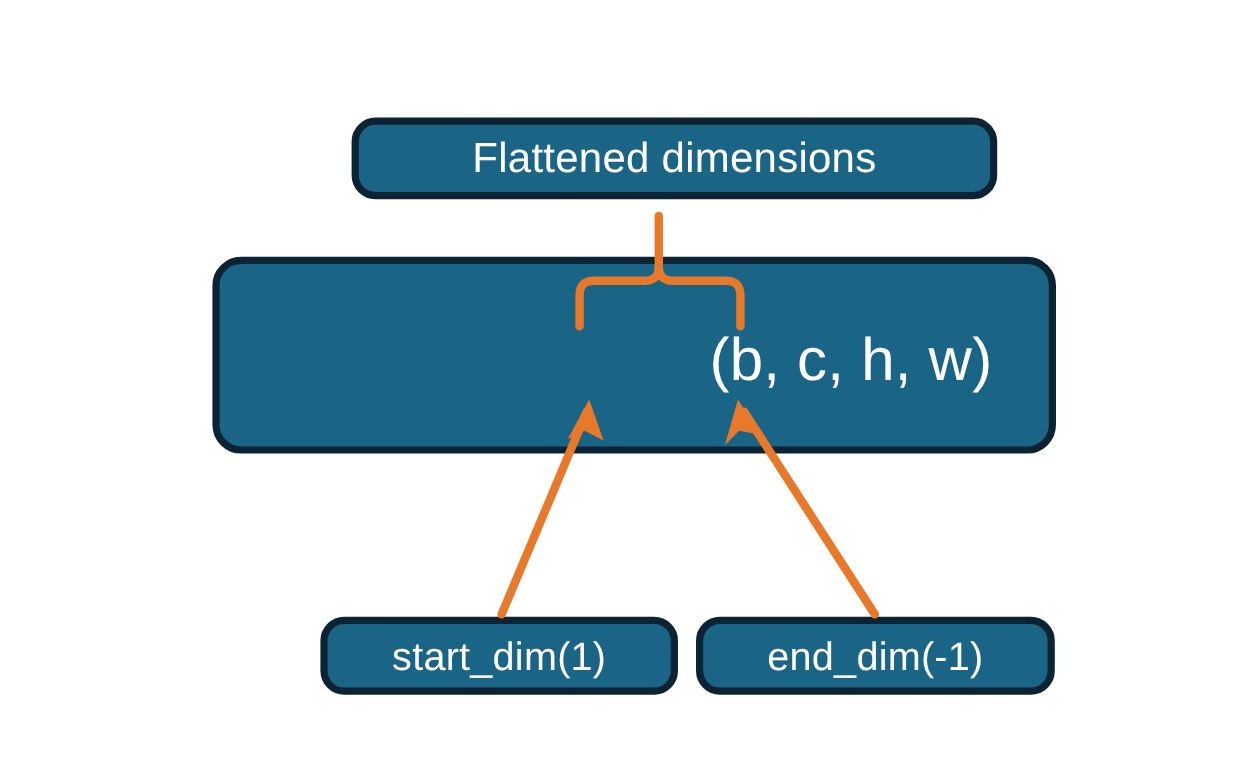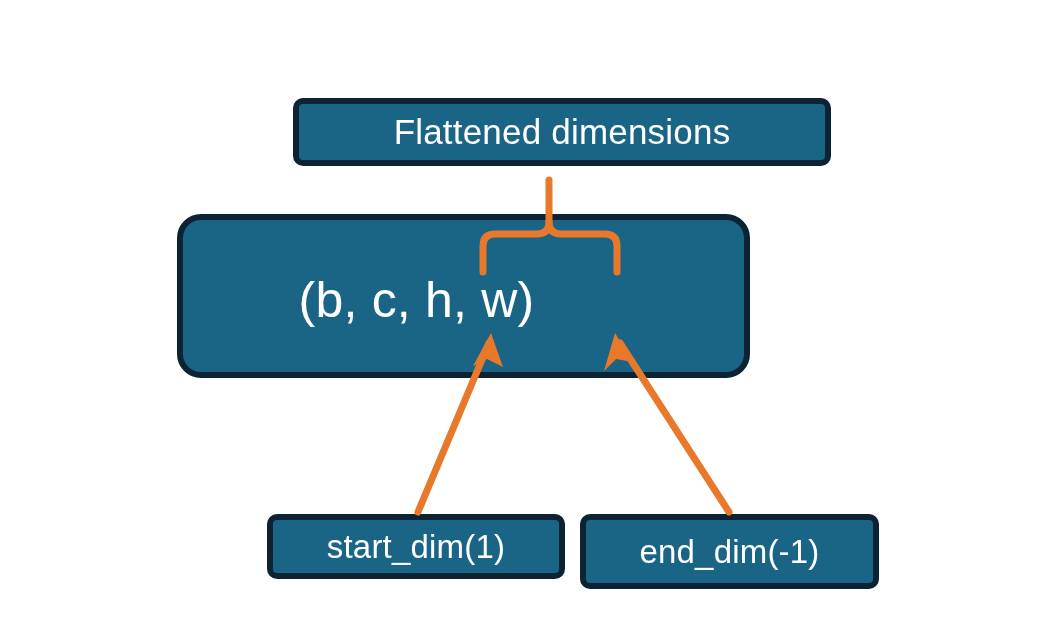--- a/index.html
+++ b/index.html
@@ -17,62 +17,63 @@
     position: relative;
     width: 1038px;
     height: 632px;
     background: #ffffff;
   }
   .node-box {
     position: absolute;
     box-sizing: border-box;
     background: #1a6485;
     border: 6px solid #0c2334;
-    border-radius: 10px;
+    border-radius: 20px;
     display: flex;
     align-items: center;
     justify-content: center;
     color: #ffffff;
     font-weight: 400;
     letter-spacing: 0.2px;
     white-space: nowrap;
   }
   #box-flattened {
     left: 293px;
     top: 98px;
     width: 538px;
     height: 68px;
     font-size: 35px;
   }
   #box-shape {
     left: 177px;
     top: 214px;
-    width: 573px;
+    width: 703px;
     height: 164px;
     border-radius: 24px;
     font-size: 50px;
+    justify-content: flex-end;
   }
   #box-shape .shape-label {
     position: relative;
     left: -47px;
     top: 4px;
   }
   #box-start-dim {
     left: 267px;
     top: 514px;
     width: 298px;
     height: 65px;
     font-size: 33px;
     text-align: center;
   }
   #box-end-dim {
     left: 580px;
     top: 514px;
     width: 299px;
-    height: 75px;
+    height: 65px;
     font-size: 33px;
   }
   #overlay-svg {
     position: absolute;
     left: 0;
     top: 0;
     width: 1038px;
     height: 632px;
     pointer-events: none;
   }

